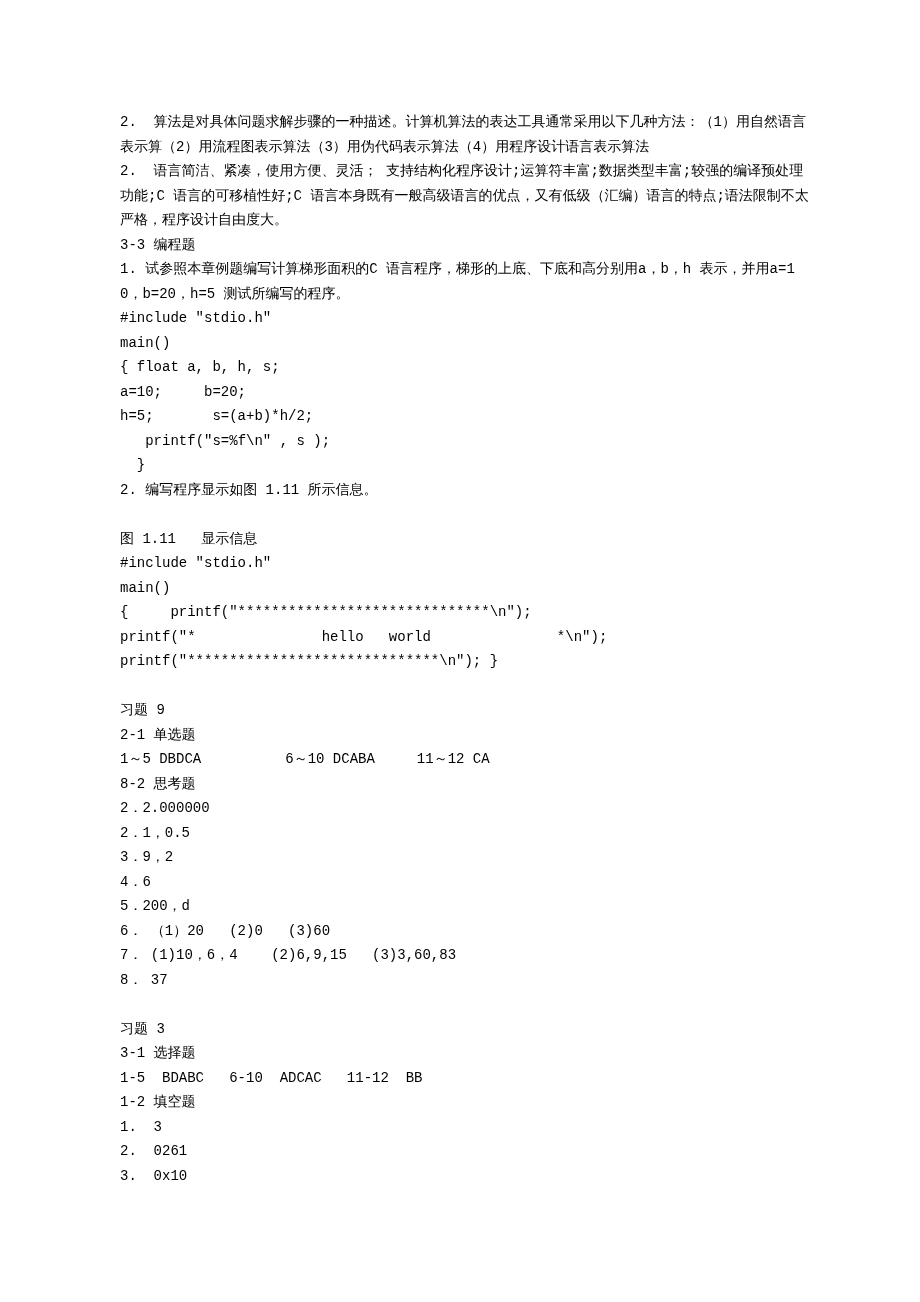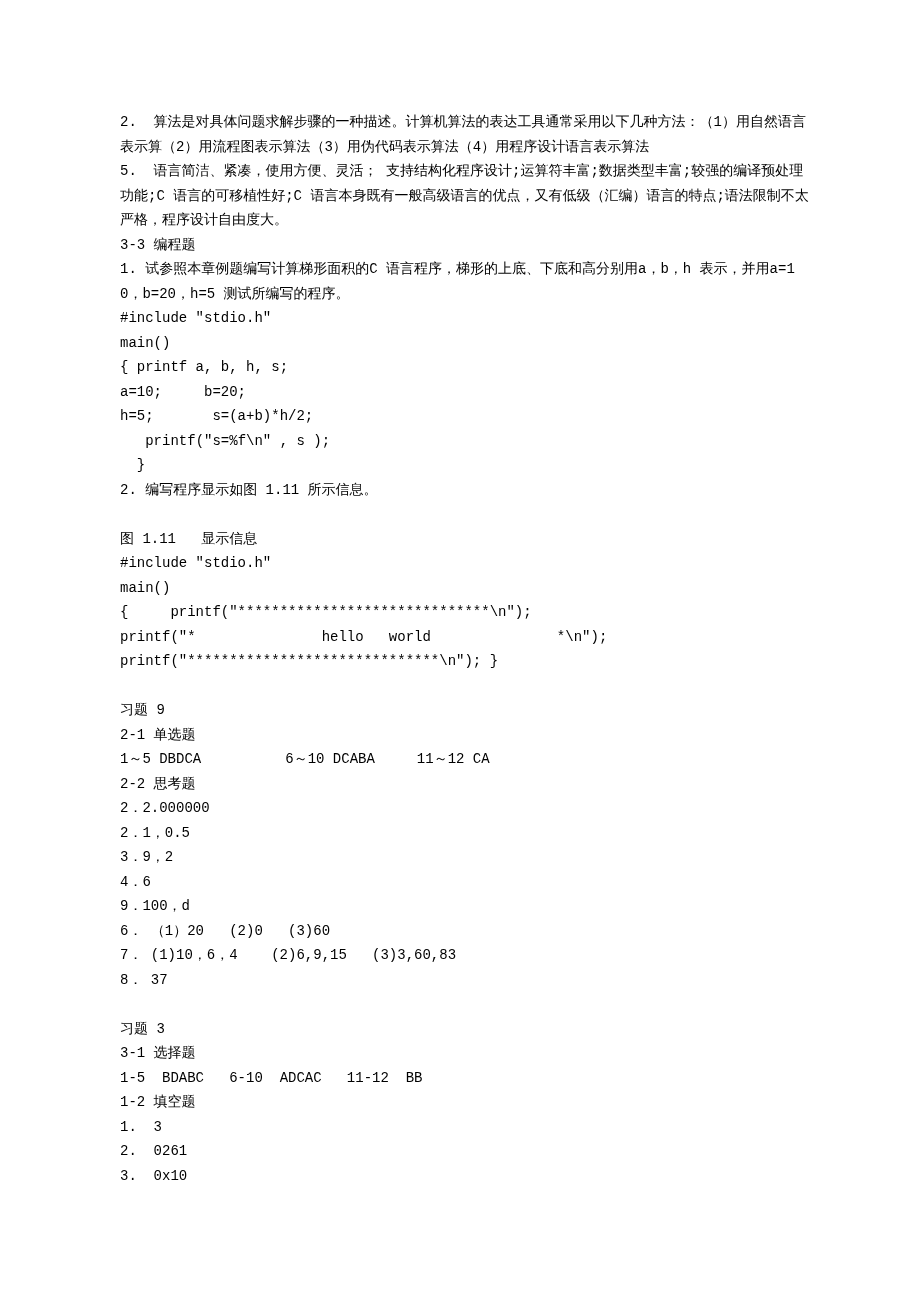--- a/index.html
+++ b/index.html
@@ -18,48 +18,48 @@
     word-break: break-all;
   }
   .gap {
     height: 1.75em;
   }
 </style>
 </head>
 <body>
 
 <div class="line">2.  算法是对具体问题求解步骤的一种描述。计算机算法的表达工具通常采用以下几种方法：（1）用自然语言表示算（2）用流程图表示算法（3）用伪代码表示算法（4）用程序设计语言表示算法</div>
-<div class="line">5.  语言简洁、紧凑，使用方便、灵活； 支持结构化程序设计;运算符丰富;数据类型丰富;较强的编译预处理功能;C 语言的可移植性好;C 语言本身既有一般高级语言的优点，又有低级（汇编）语言的特点;语法限制不太严格，程序设计自由度大。</div>
+<div class="line">2.  语言简洁、紧凑，使用方便、灵活； 支持结构化程序设计;运算符丰富;数据类型丰富;较强的编译预处理功能;C 语言的可移植性好;C 语言本身既有一般高级语言的优点，又有低级（汇编）语言的特点;语法限制不太严格，程序设计自由度大。</div>
 <div class="line">3-3 编程题</div>
 <div class="line">1. 试参照本章例题编写计算梯形面积的C 语言程序，梯形的上底、下底和高分别用a，b，h 表示，并用a=10，b=20，h=5 测试所编写的程序。</div>
 <div class="line">#include "stdio.h"</div>
 <div class="line">main()</div>
-<div class="line">{ printf a, b, h, s;</div>
+<div class="line">{ float a, b, h, s;</div>
 <div class="line">a=10;     b=20;</div>
 <div class="line">h=5;       s=(a+b)*h/2;</div>
 <div class="line">   printf("s=%f\n" , s );</div>
 <div class="line">  }</div>
 <div class="line">2. 编写程序显示如图 1.11 所示信息。</div>
 <div class="gap"></div>
 <div class="line">图 1.11   显示信息</div>
 <div class="line">#include "stdio.h"</div>
 <div class="line">main()</div>
 <div class="line">{     printf("******************************\n");</div>
 <div class="line">printf("*               hello   world               *\n");</div>
 <div class="line">printf("******************************\n"); }</div>
 <div class="gap"></div>
 <div class="line">习题 9</div>
 <div class="line">2-1 单选题</div>
 <div class="line">1～5 DBDCA          6～10 DCABA     11～12 CA</div>
-<div class="line">2-2 思考题</div>
+<div class="line">8-2 思考题</div>
 <div class="line">2．2.000000</div>
 <div class="line">2．1，0.5</div>
 <div class="line">3．9，2</div>
 <div class="line">4．6</div>
-<div class="line">9．100，d</div>
+<div class="line">5．200，d</div>
 <div class="line">6． （1）20   (2)0   (3)60</div>
 <div class="line">7． (1)10，6，4    (2)6,9,15   (3)3,60,83</div>
 <div class="line">8． 37</div>
 <div class="gap"></div>
 <div class="line">习题 3</div>
 <div class="line">3-1 选择题</div>
 <div class="line">1-5  BDABC   6-10  ADCAC   11-12  BB</div>
 <div class="line">1-2 填空题</div>
 <div class="line">1.  3</div>
 <div class="line">2.  0261</div>

